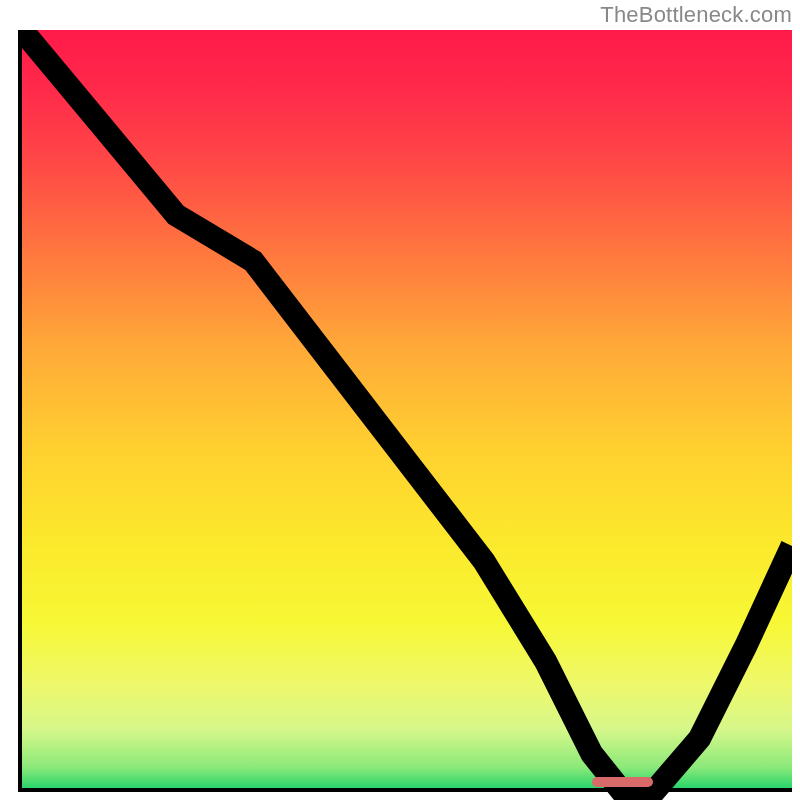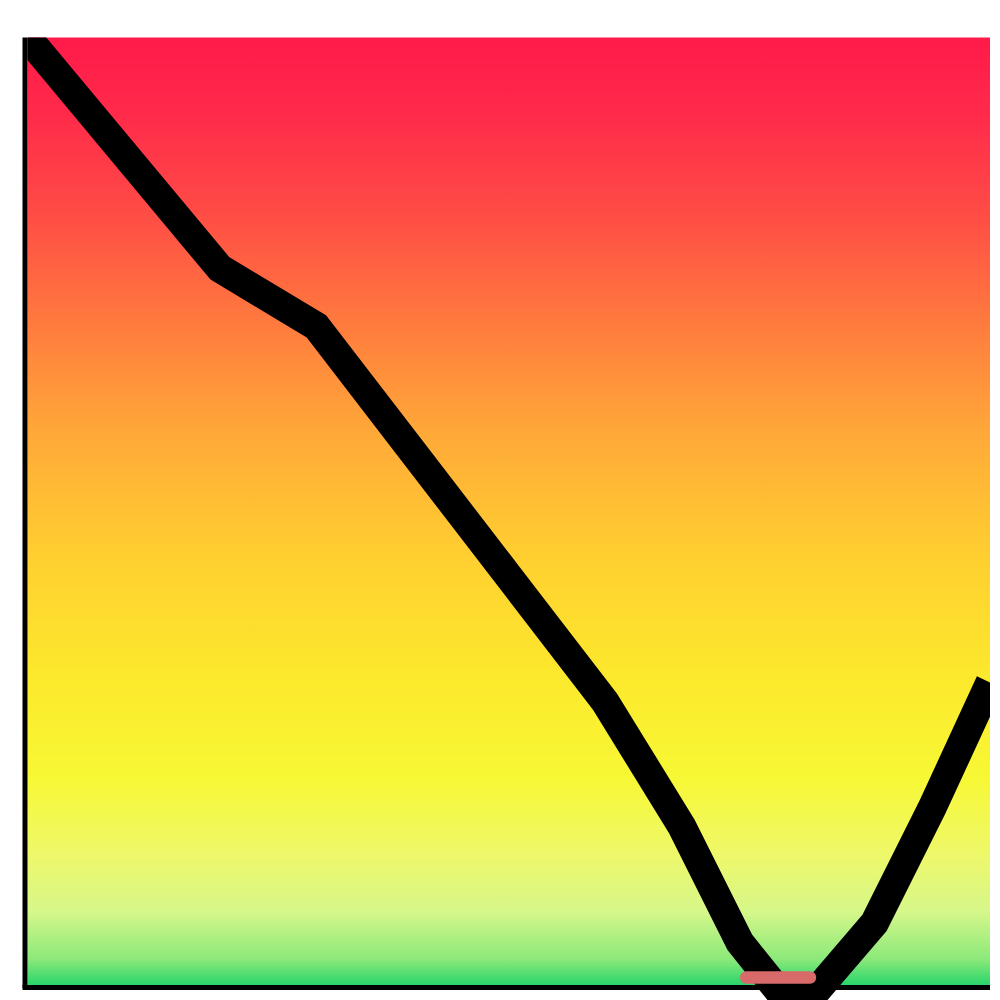--- a/index.html
+++ b/index.html
@@ -22,20 +22,21 @@
       #1fd36a 100%); }
   svg.curve { position: absolute; inset: 0; }
   .marker { position: absolute; height: 10px; border-radius: 5px; background: #d86a6a; }
   .axis-left { position: absolute; left: 18px; top: 30px; width: 4px; height: 760px; background: #000; }
   .axis-bottom { position: absolute; left: 18px; top: 788px; width: 774px; height: 4px; background: #000; }
 </style>
 </head>
 <body>
 
 <div class="container">
+  <div class="watermark">TheBottleneck.com</div>
 
   <div class="plot-area">
     <div class="gradient"></div>
     <svg class="curve" viewBox="0 0 100 100" preserveAspectRatio="none">
       <path d="M0.00 0.00 L10.00 12.00 L20.00 24.00 L30.00 30.00 L40.00 43.00 L50.00 56.00 L60.00 69.00 L68.00 82.00 L74.00 94.00 L78.00 99.00 L82.00 99.00 L88.00 92.00 L94.00 80.00 L100.00 67.00" id="curve-path" fill="none" stroke="#000" stroke-width="3"></path>
     </svg>
     <div class="marker" id="marker" style="left: 569.8px; width: 61.6px; top: 747.44px;"></div>
   </div>
 
   <div class="axis-left"></div>

